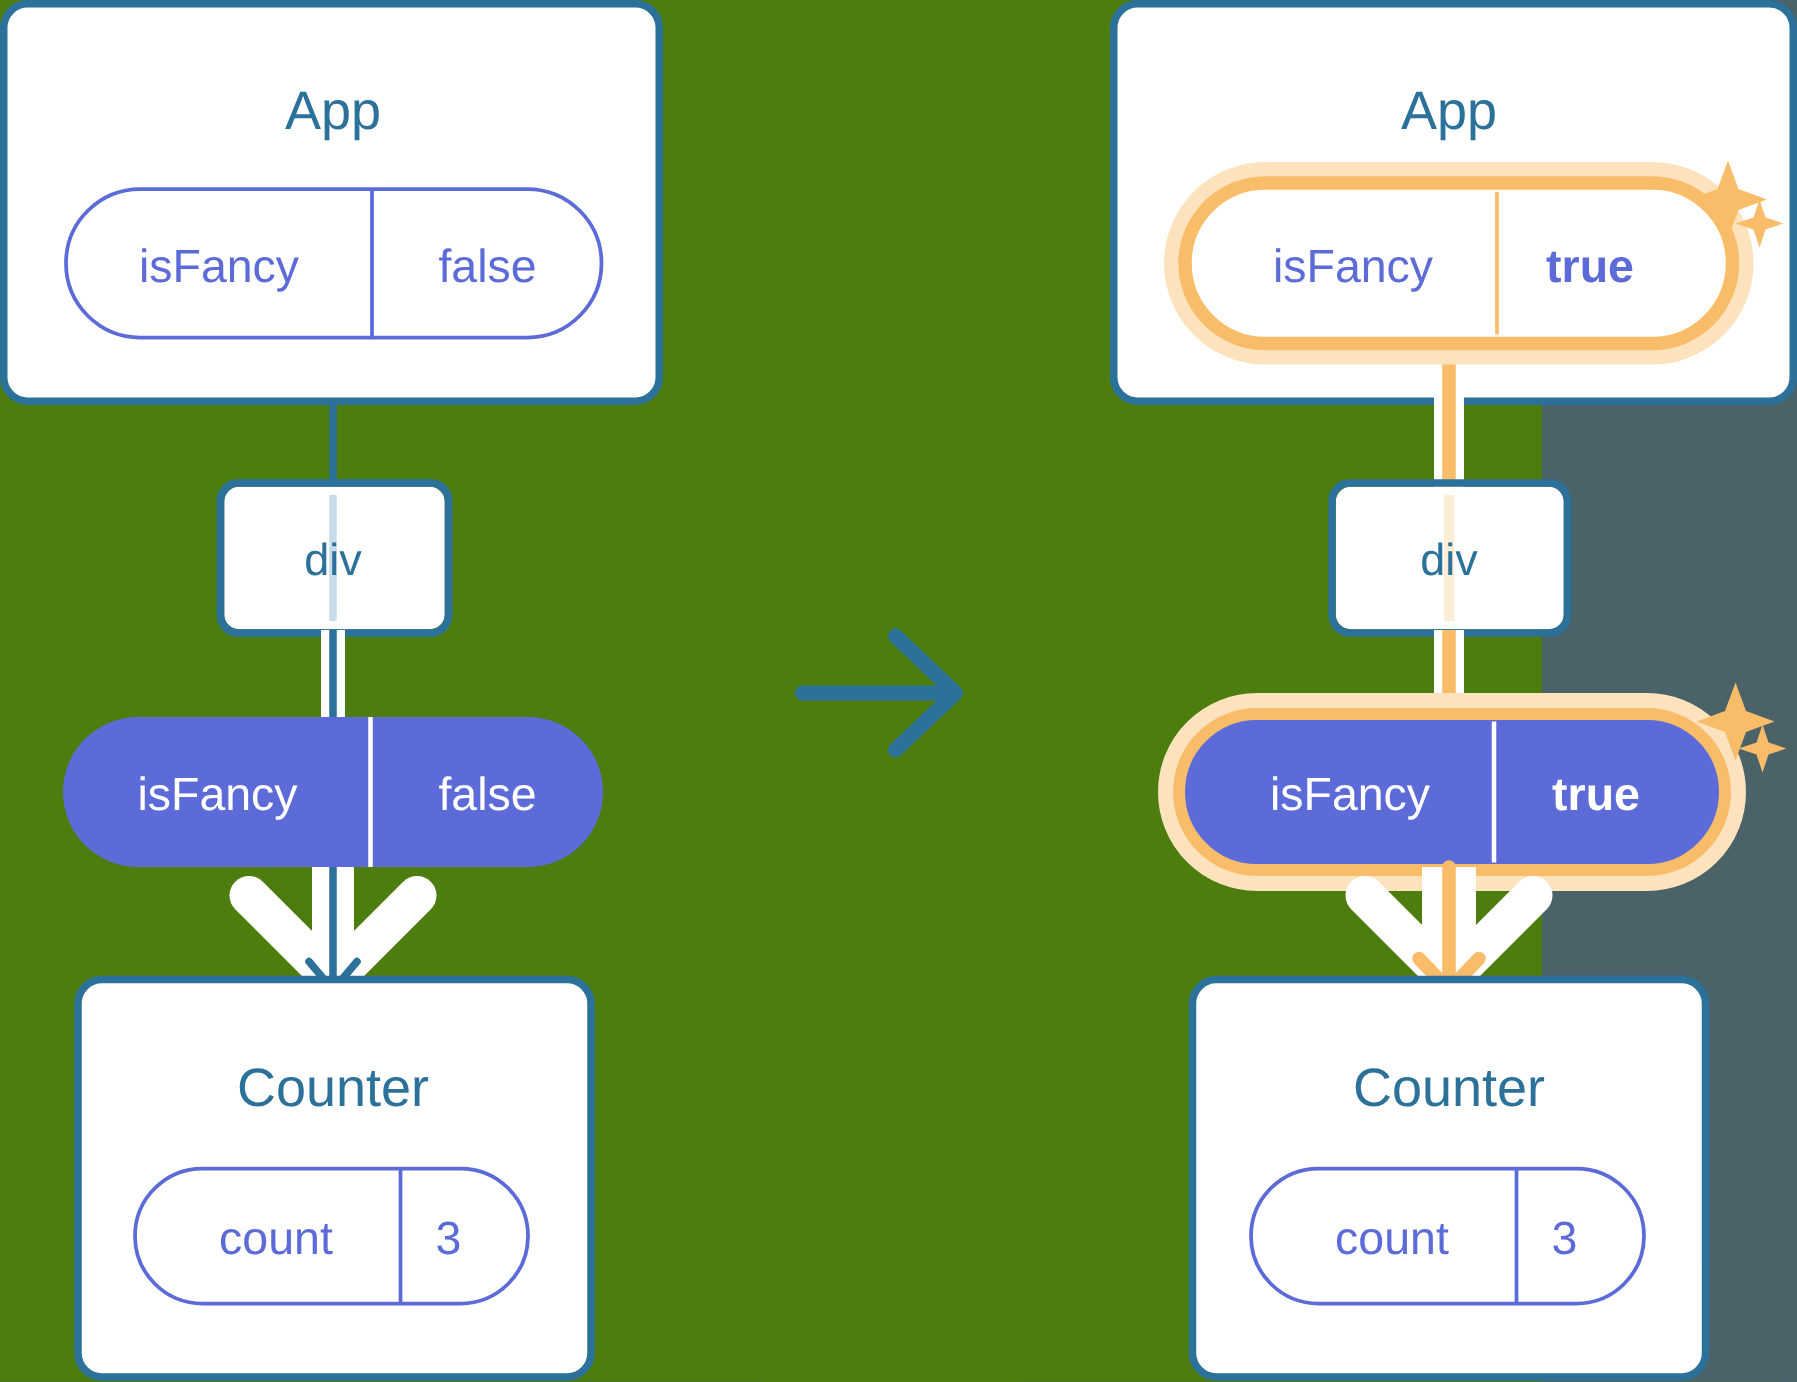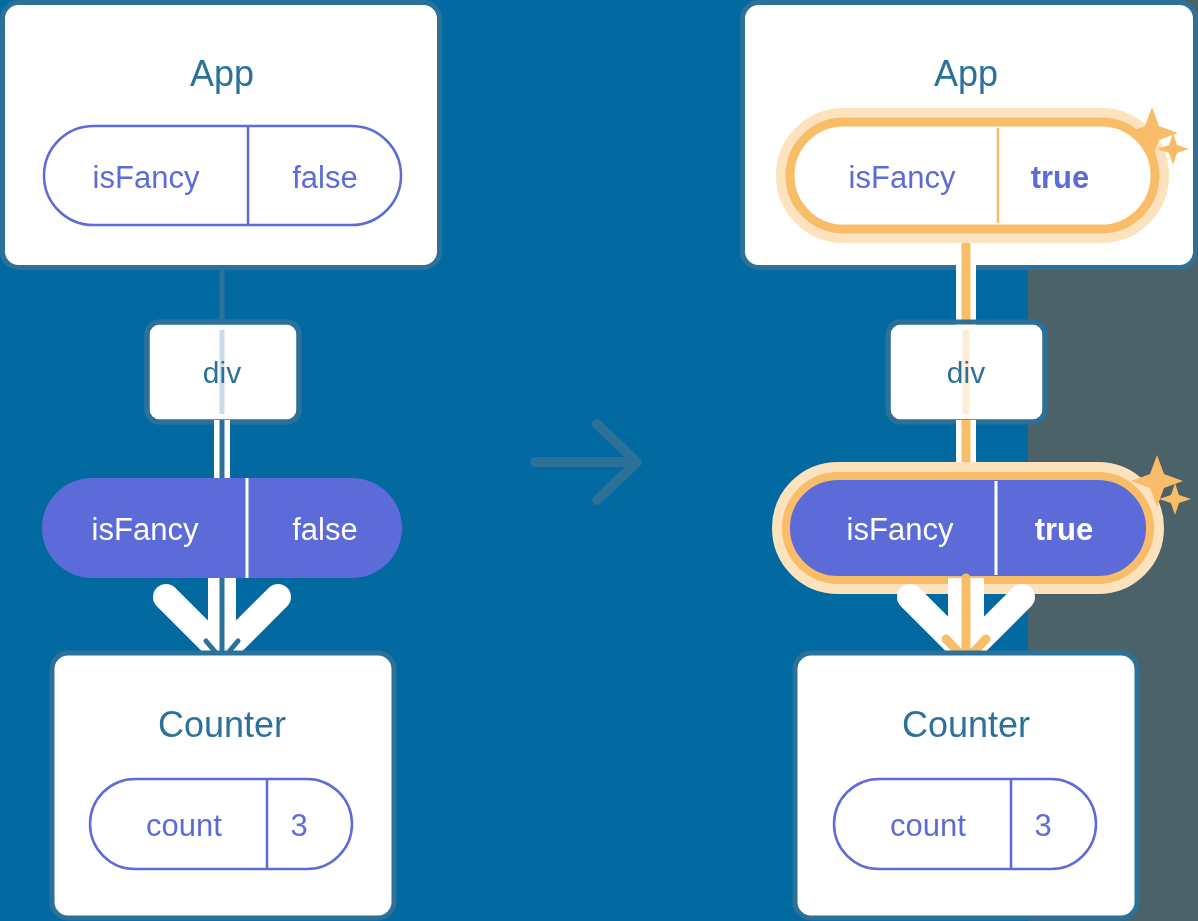--- a/index.html
+++ b/index.html
@@ -11,21 +11,21 @@
   body {
     width: 1198px;
     height: 921px;
     font-family: "Liberation Sans", sans-serif;
     overflow: hidden;
   }
   #stage {
     position: relative;
     width: 1028px;
     height: 921px;
-    background: #0369a1;
+    background: #4d7c0f;
   }
   #stage svg.layer {
     position: absolute;
     top: 0;
     left: 0;
     width: 1198px;
     height: 921px;
   }
   .txt-title {
     font-family: "Liberation Sans", sans-serif;

